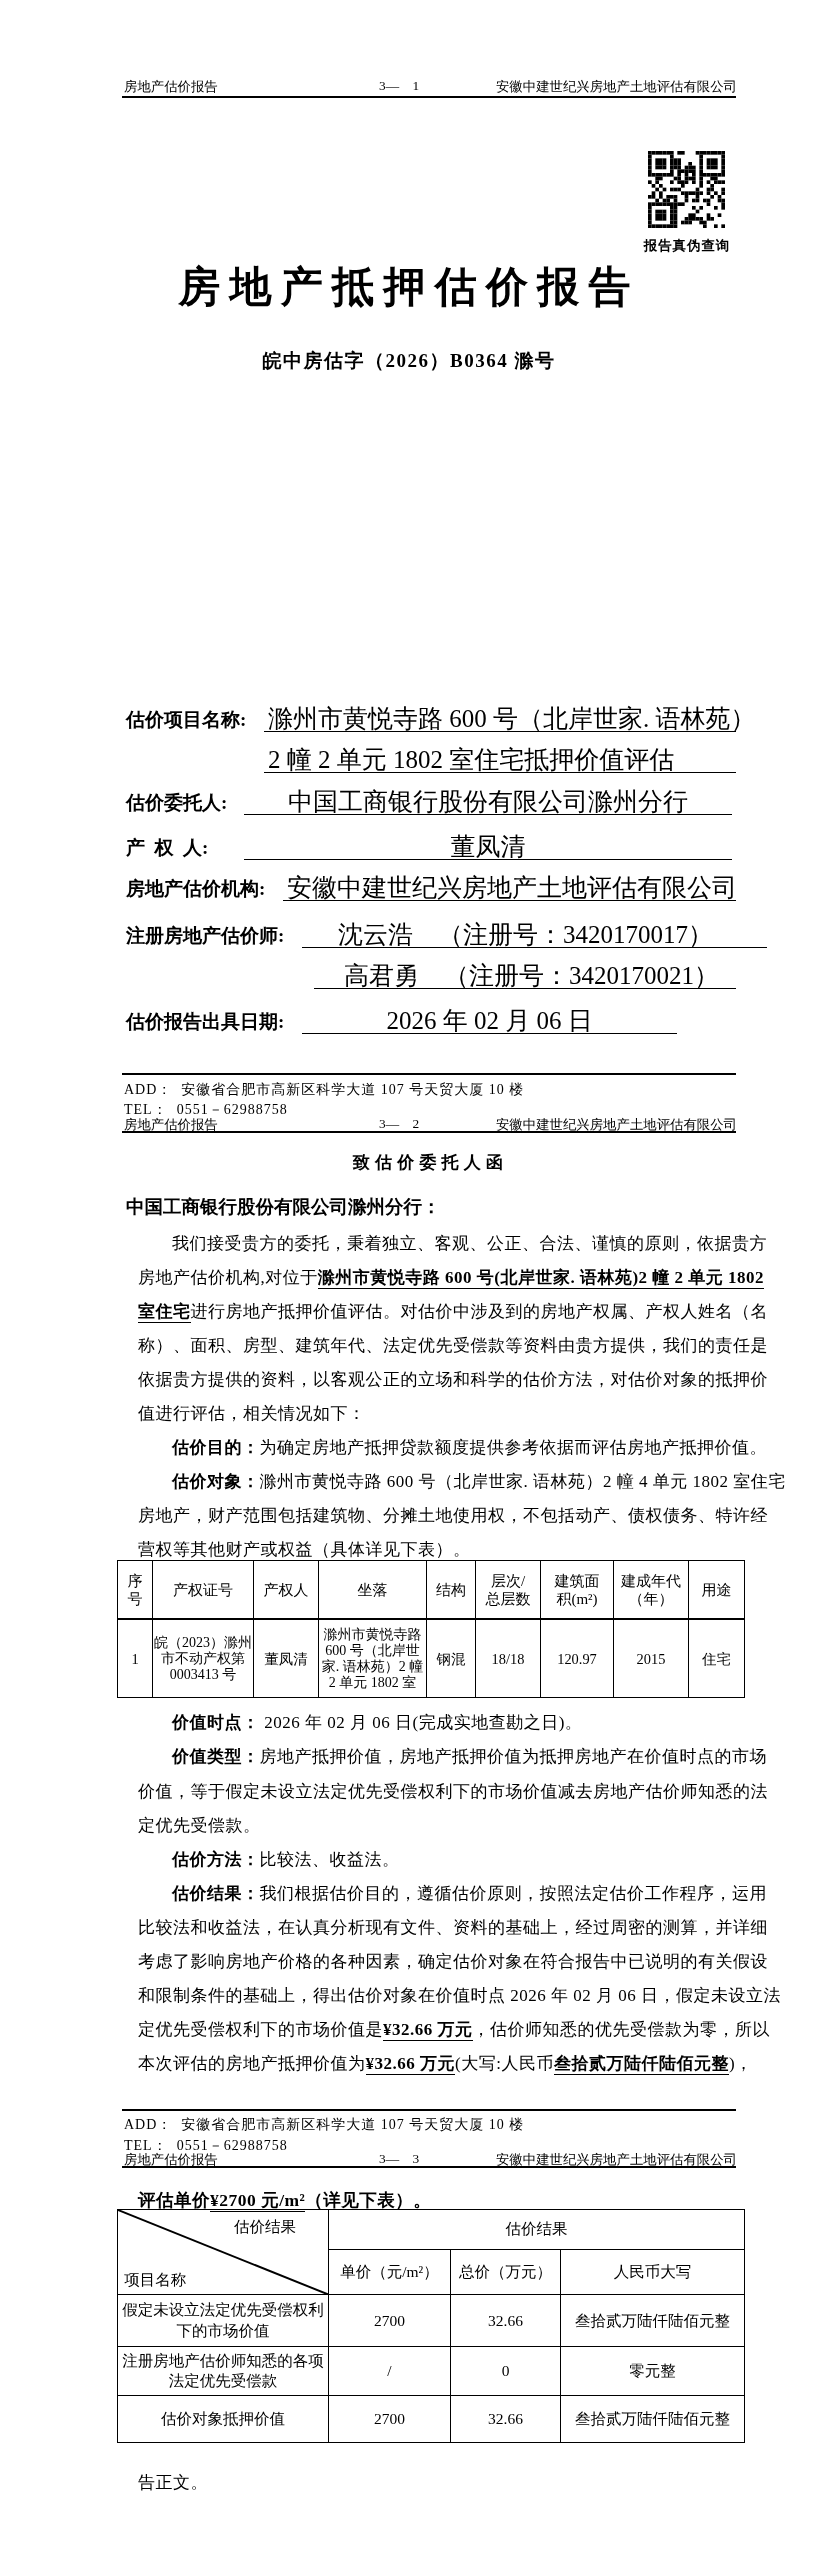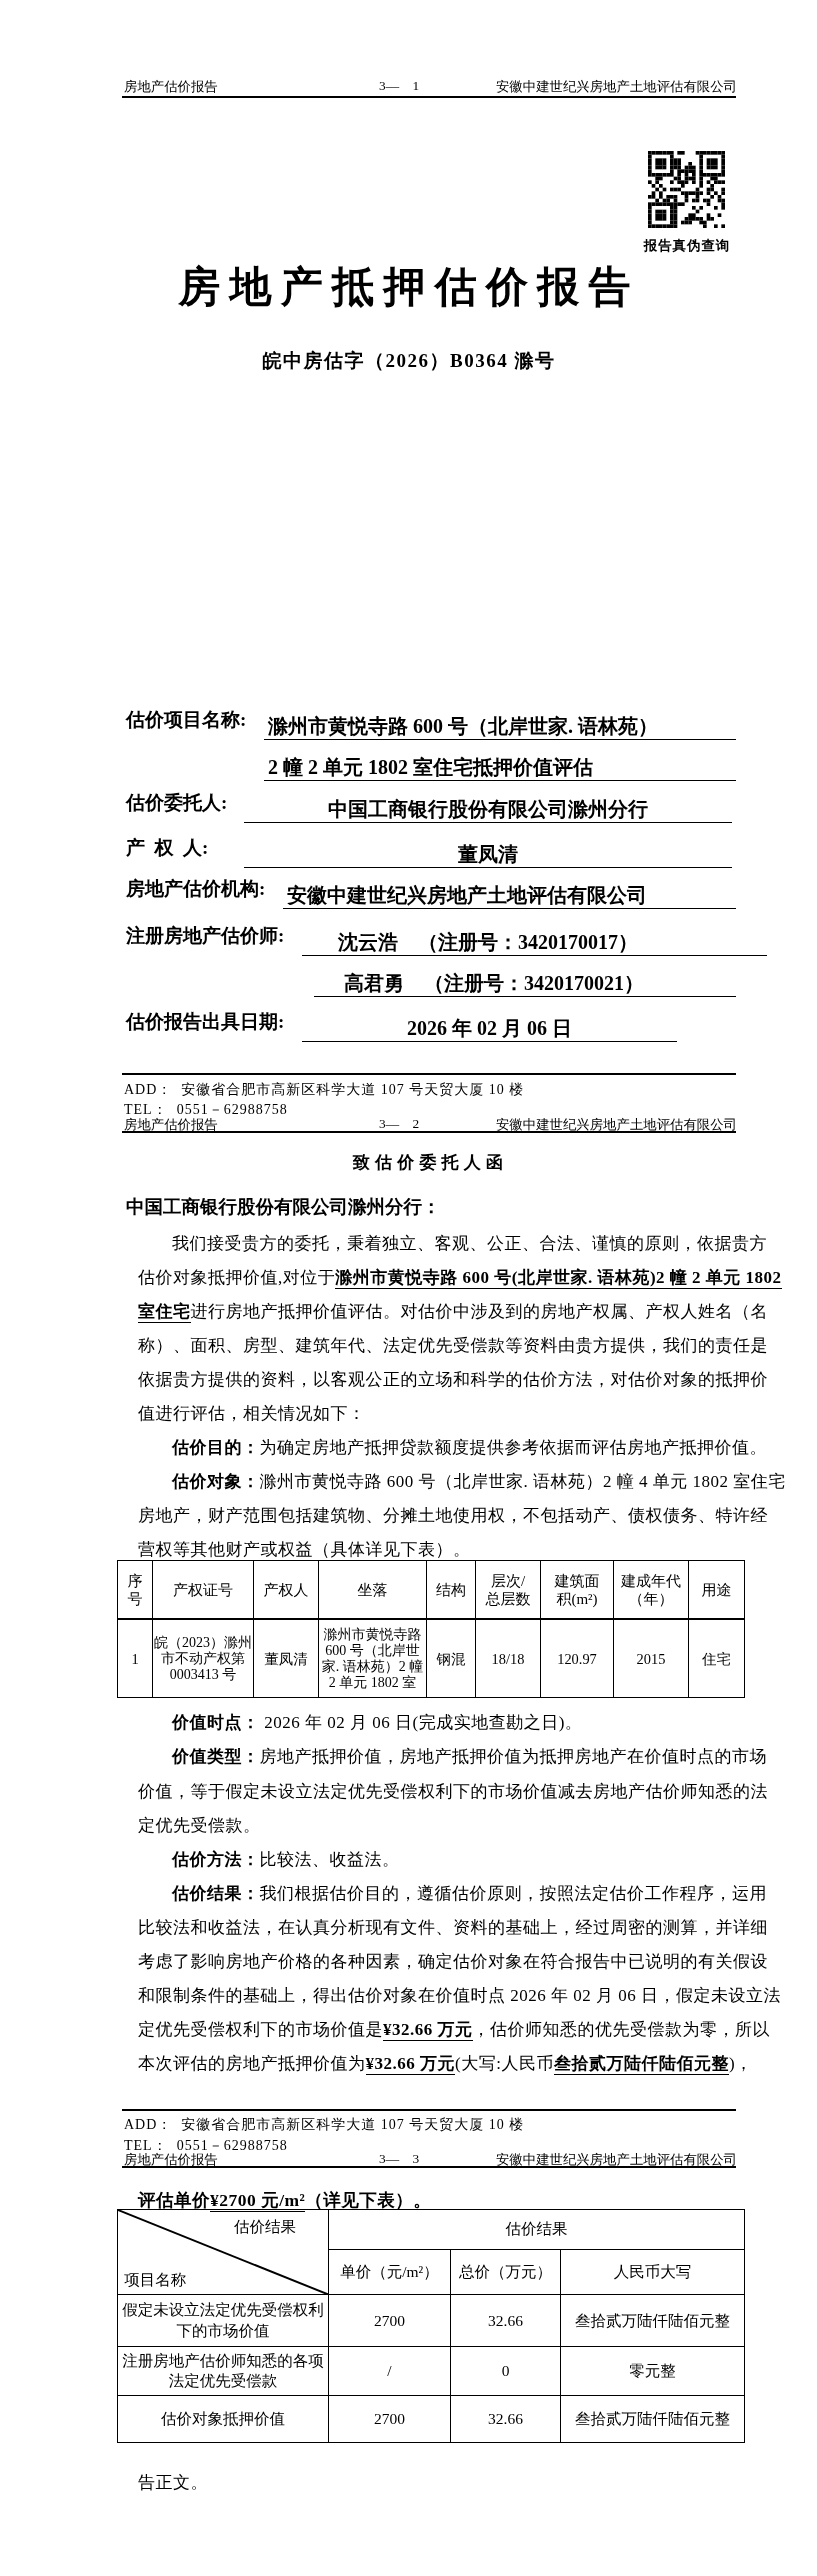--- a/index.html
+++ b/index.html
@@ -8,21 +8,21 @@
   .rule{position:absolute;left:122px;width:614px;height:2.1px;background:#000;}
   .hdr-left{position:absolute;left:124px;font-size:13.4px;}
   .hdr-page{position:absolute;left:379px;font-size:13.4px;white-space:pre;}
   .hdr-co{position:absolute;right:81px;font-size:13.4px;}
   .ftr{position:absolute;left:124px;font-size:14px;letter-spacing:1px;white-space:pre;}
   .qr{position:absolute;left:648px;top:151px;width:77px;height:77px;}
   .qrcap{position:absolute;left:633px;top:237px;width:108px;text-align:center;font-size:13.4px;font-weight:bold;letter-spacing:1px;}
   .title{position:absolute;top:259px;left:82px;width:654px;text-align:center;font-size:42px;font-weight:bold;letter-spacing:9.3px;white-space:nowrap;}
   .subtitle{position:absolute;top:348px;left:82px;width:654px;text-align:center;font-size:19px;font-weight:bold;letter-spacing:1.5px;white-space:nowrap;}
   .flabel{position:absolute;left:126px;font-size:19px;font-weight:bold;white-space:pre;}
-  .fval{position:absolute;font-size:20px;font-weight:bold;border-bottom:1.5px solid #000;height:24px;line-height:23px;white-space:nowrap;overflow:visible;margin-top:8px;}
+  .fval{position:absolute;font-size:25px;font-weight:normal;border-bottom:1.5px solid #000;height:24px;line-height:23px;white-space:nowrap;overflow:visible;}
   .center{text-align:center;}
   .pl8{padding-left:4.1px;}
   .lt-title{position:absolute;top:1151px;left:124px;width:613px;text-align:center;font-size:17px;font-weight:bold;letter-spacing:5.2px;}
   .salut{position:absolute;top:1194px;left:126px;font-size:18.5px;font-weight:bold;}
   .bl{position:absolute;left:126px;width:611px;font-size:17px;line-height:23px;white-space:nowrap;letter-spacing:0.5px;margin-left:12px;}
   .ind{padding-left:34px;}
   .b{font-weight:bold;}
   .ub{font-weight:bold;border-bottom:1.5px solid #000;padding-bottom:1px;}
   .tbl{position:absolute;border-collapse:collapse;table-layout:fixed;}
   .tbl td{border:1px solid #000;text-align:center;vertical-align:middle;white-space:pre-line;padding:1px;}
@@ -305,21 +305,21 @@
 
   <span class="hdr-left" style="top:1116px">房地产估价报告</span>
   <span class="hdr-page" style="top:1116px">3—    2</span>
   <span class="hdr-co" style="top:1116px">安徽中建世纪兴房地产土地评估有限公司</span>
   <div class="rule" style="top:1131px"></div>
 
   <div class="lt-title">致估价委托人函</div>
   <div class="salut">中国工商银行股份有限公司滁州分行：</div>
 
   <div class="bl ind" style="top:1232px"><span class="seg">我们接受贵方的委托，秉着独立、客观、公正、合法、谨慎的原则，依据贵方</span></div>
-  <div class="bl" style="top:1266px"><span class="seg">估价对象抵押价值,对位于</span><span class="ub">滁州市黄悦寺路 600 号(北岸世家. 语林苑)2 幢 2 单元 1802</span></div>
+  <div class="bl" style="top:1266px"><span class="seg">房地产估价机构,对位于</span><span class="ub">滁州市黄悦寺路 600 号(北岸世家. 语林苑)2 幢 2 单元 1802</span></div>
   <div class="bl" style="top:1300px"><span class="ub">室住宅</span><span class="seg">进行房地产抵押价值评估。对估价中涉及到的房地产权属、产权人姓名（名</span></div>
   <div class="bl" style="top:1334px"><span class="seg">称）、面积、房型、建筑年代、法定优先受偿款等资料由贵方提供，我们的责任是</span></div>
   <div class="bl" style="top:1368px"><span class="seg">依据贵方提供的资料，以客观公正的立场和科学的估价方法，对估价对象的抵押价</span></div>
   <div class="bl" style="top:1402px"><span class="seg">值进行评估，相关情况如下：</span></div>
 
   <div class="bl ind" style="top:1436px"><span class="b">估价目的：</span><span class="seg">为确定房地产抵押贷款额度提供参考依据而评估房地产抵押价值。</span></div>
 
   <div class="bl ind" style="top:1470px"><span class="b">估价对象：</span><span class="seg">滁州市黄悦寺路 600 号（北岸世家. 语林苑）2 幢 4 单元 1802 室住宅</span></div>
   <div class="bl" style="top:1504px"><span class="seg">房地产，财产范围包括建筑物、分摊土地使用权，不包括动产、债权债务、特许经</span></div>
   <div class="bl" style="top:1538px"><span class="seg">营权等其他财产或权益（具体详见下表）。</span></div>

